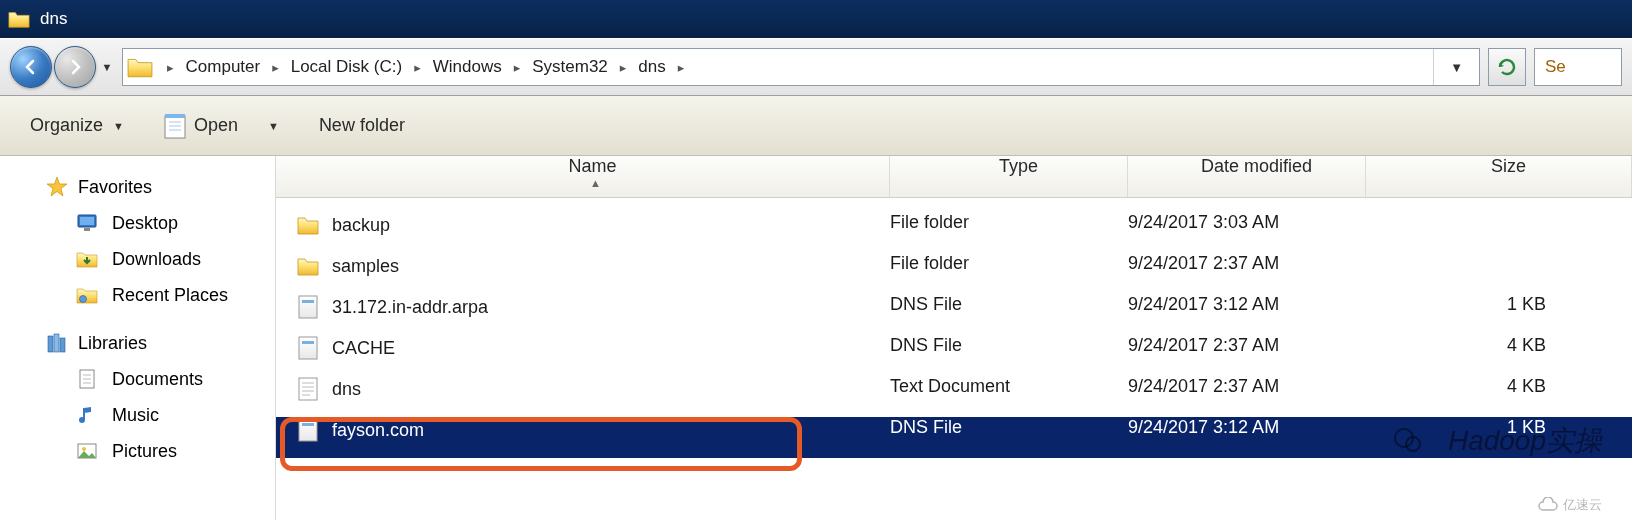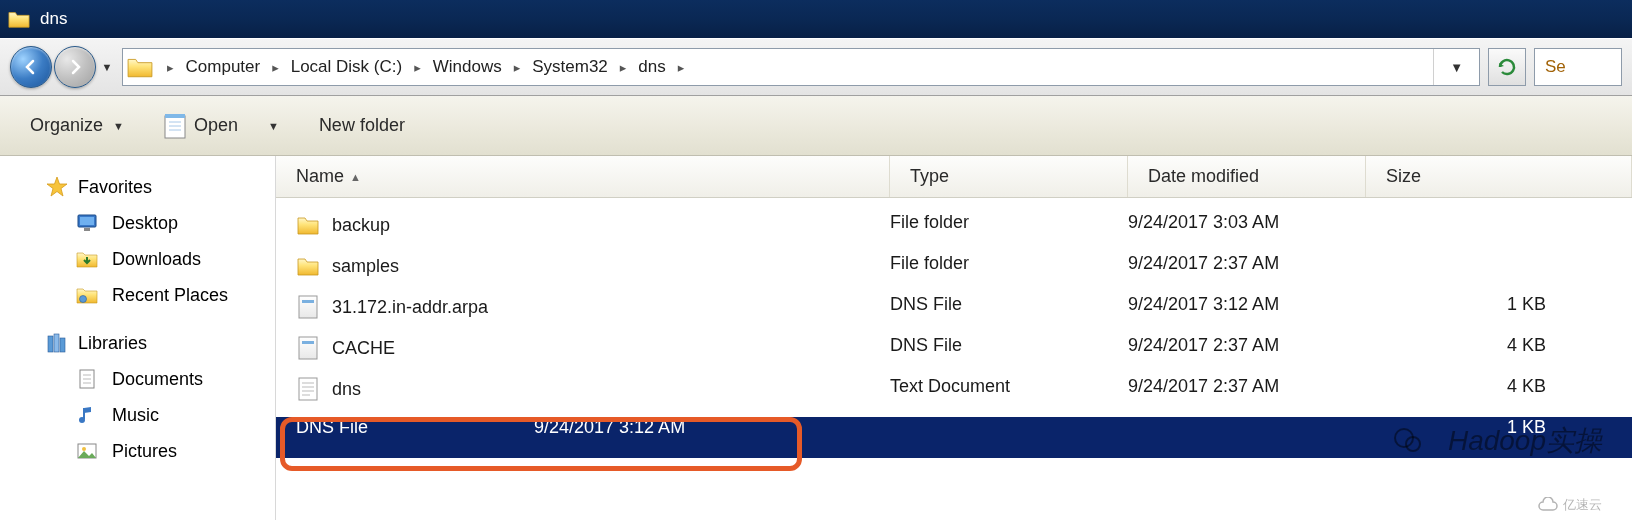--- a/index.html
+++ b/index.html
@@ -34,21 +34,21 @@
 
 .sidebar { width: 276px; background: #fff; border-right: 1px solid #d8d8d8; padding-top: 20px; font-size: 18px; color: #000000; overflow: hidden; }
 .side-section { margin-bottom: 26px; }
 .side-header { display: flex; align-items: center; gap: 10px; padding-left: 46px; font-size: 18px; }
 .side-item { display: flex; align-items: center; gap: 14px; padding-left: 76px; margin-top: 14px; font-size: 18px; }
 .side-icon { width: 22px; height: 22px; display: inline-flex; align-items: center; justify-content: center; flex-shrink: 0; }
 
 
 .file-area { flex: 1; background: #fff; position: relative; }
 .col-headers { display: flex; height: 42px; background: linear-gradient(to bottom, #fdfdfc, #f0efe8); border-bottom: 1px solid #d0cfc4; font-size: 18px; color: #2a2a2a; }
-.col { display: flex; align-items: center; padding-left: 20px; border-right: 1px solid #dedcd0; }
+.col { display: flex; align-items: center; padding-left: 20px; border-right: 1px solid #dedcd0; flex-direction: column; }
 .col-name { width: 614px; }
 .col-type { width: 238px; }
 .col-date { width: 238px; }
 .col-size { flex: 1; }
 .sort-arrow { font-size: 11px; color: #666; margin-left: 6px; }
 
 .rows { padding-top: 14px; }
 .row { display: flex; align-items: flex-start; height: 41px; font-size: 18px; color: #1a1a1a; padding-left: 20px; position: relative; }
 .row.selected { background: #0a246a; color: #fff; }
 .row .cell-name { width: 594px; display: flex; align-items: center; gap: 12px; }
@@ -320,20 +320,27 @@
               <line x1="6" y1="19" x2="14" y2="19" stroke="#bbb"></line>
             </svg>
             <span>dns</span>
           </div>
         <div class="cell-type">Text Document</div>
         <div class="cell-date">9/24/2017 2:37 AM</div>
         <div class="cell-size">4 KB</div>
       </div>
       <div class="row selected">
         <div class="highlight-box"></div>
+        <div class="cell-name">
+            <svg class="file-ico" viewBox="0 0 24 26">
+              <rect x="3" y="2" width="18" height="22" fill="url(#gradFile)" stroke="#999"></rect>
+              <rect x="6" y="6" width="12" height="3" fill="#7ab0e0"></rect>
+            </svg>
+            <span>fayson.com</span>
+          </div>
         <div class="cell-type">DNS File</div>
         <div class="cell-date">9/24/2017 3:12 AM</div>
         <div class="cell-size">1 KB</div>
       </div>
     </div>
   </div>
 </div>
 
 <div class="watermark">
   <svg width="30" height="30" viewBox="0 0 30 30">

